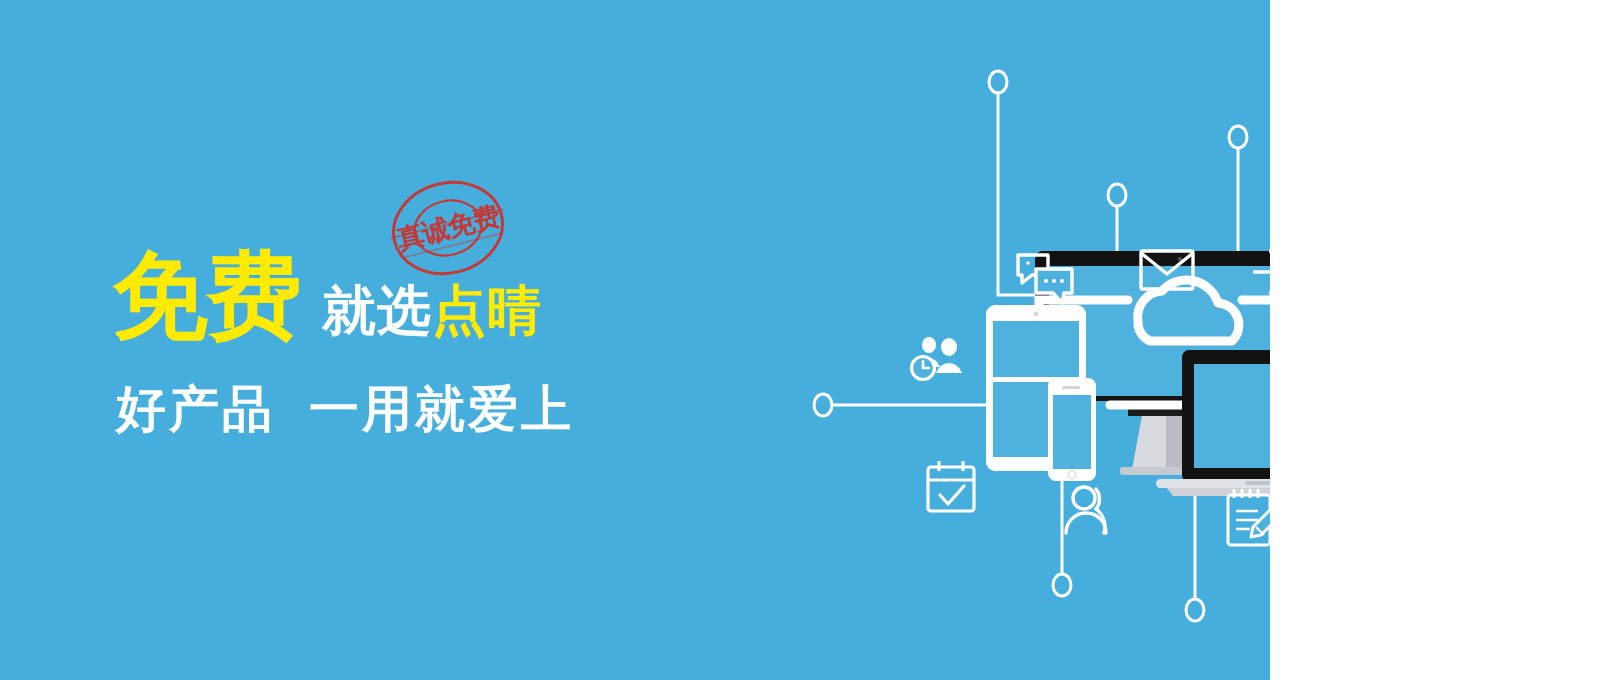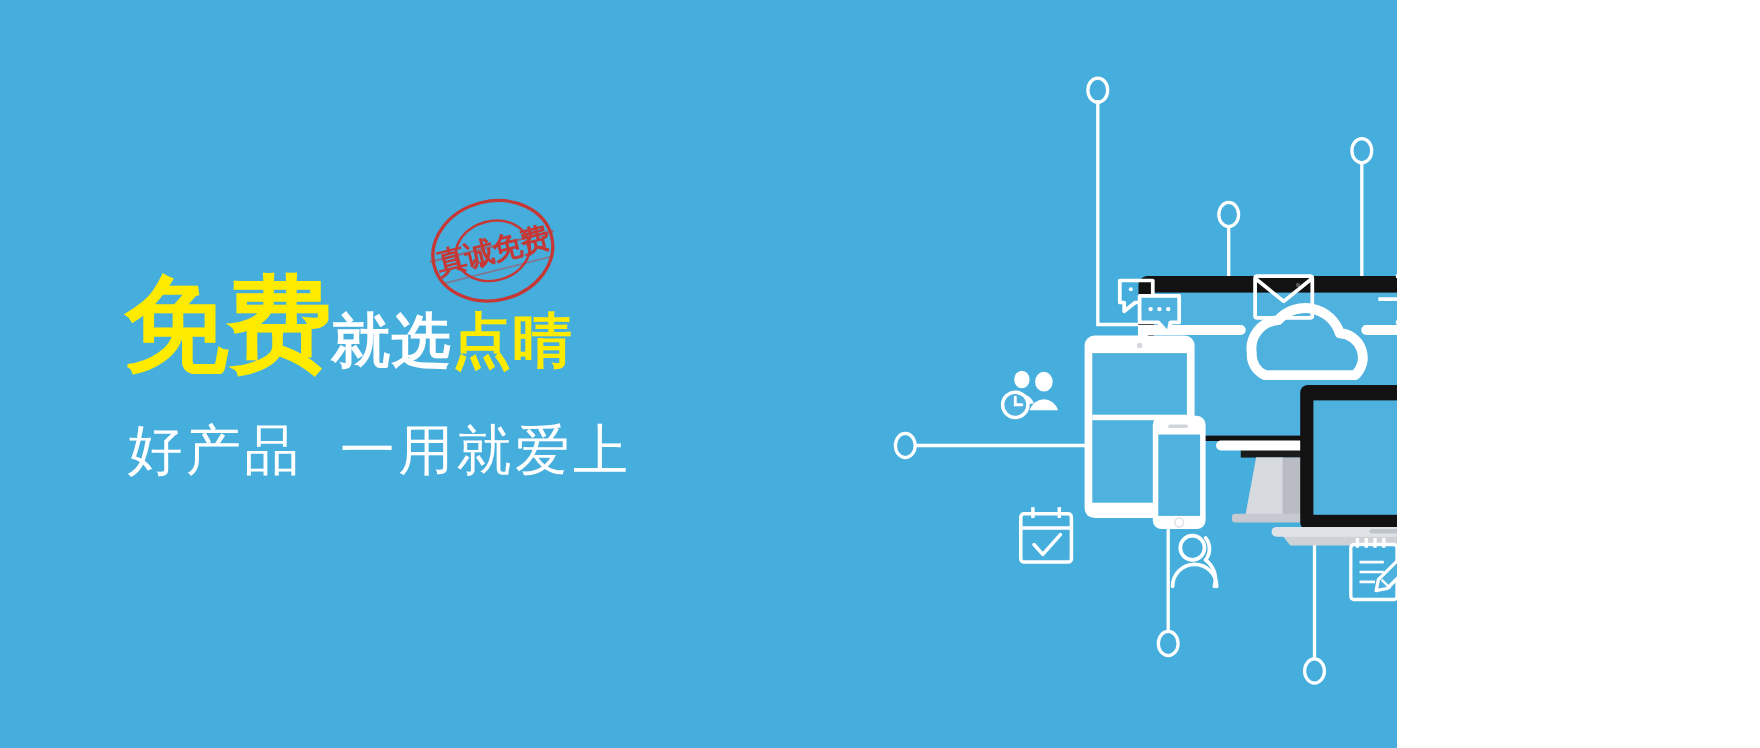--- a/index.html
+++ b/index.html
@@ -47,37 +47,37 @@
     font-weight: bold;
     line-height: 1;
     letter-spacing: -3px;
     margin-left: 2px;
   }
   .hl-sub-white {
     color: #ffffff;
     font-size: 54px;
     font-weight: bold;
     line-height: 1;
-    margin-left: 1px;
+    margin-left: 22px;
     letter-spacing: 1px;
   }
   .hl-sub-yellow {
     color: #ffeb00;
     font-size: 54px;
     font-weight: bold;
     line-height: 1;
     letter-spacing: 1px;
   }
   #tagline {
     position: absolute;
     left: 4px;
     top: 128px;
     color: #ffffff;
     font-size: 50px;
-    font-weight: normal;
+    font-weight: bold;
     letter-spacing: 3px;
     white-space: nowrap;
   }
   #tagline .gap { display: inline-block; width: 34px; }
 
   
   #stamp {
     position: absolute;
     left: 378px;
     top: 178px;

